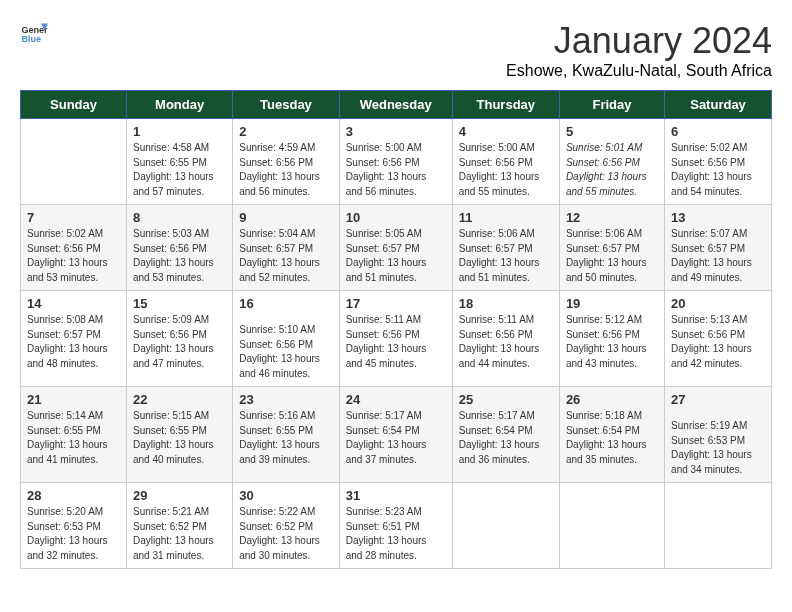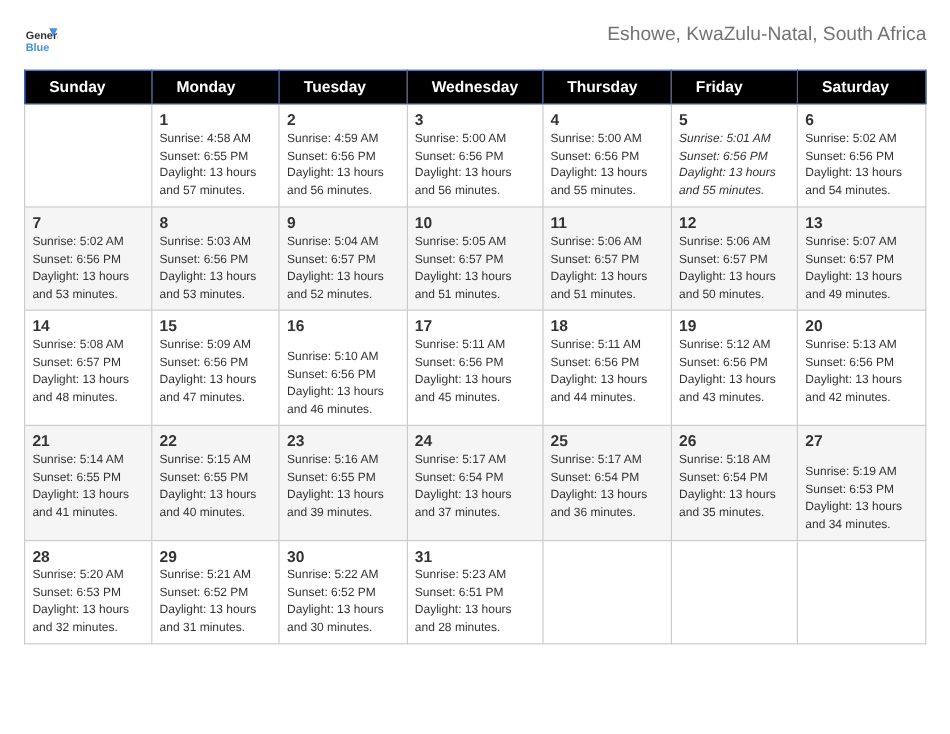--- a/index.html
+++ b/index.html
@@ -28,31 +28,31 @@
     .title-area {
       text-align: right;
     }
     .month-title {
       font-size: 36px;
       font-weight: normal;
       color: #333;
     }
     .subtitle {
       font-size: 16px;
-      color: #737373;
+      color: #000000;
     }
     .calendar-table {
       width: 100%;
       border-collapse: collapse;
       border: 1px solid #ccc;
     }
     .calendar-table th {
-      background-color: #000000;
+      background-color: #14532d;
       color: #fff;
-      text-align: left;
+      text-align: center;
       padding: 6px 20px;
       font-size: 13px;
       font-weight: bold;
       border: 1px solid #3a62b0;
     }
     .calendar-table td {
       vertical-align: top;
       padding: 5px 6px;
       border: 1px solid #ccc;
       width: 108px;
@@ -84,20 +84,21 @@
 
 <div class="header-area">
   <div class="logo">
     <svg class="logo-icon" viewBox="0 0 40 40">
       <text x="2" y="18" font-size="13" font-weight="bold" fill="#333">General</text>
       <text x="2" y="32" font-size="13" font-weight="bold" fill="#4a90d9">Blue</text>
       <polygon points="30,5 40,5 35,15" fill="#4a90d9"></polygon>
     </svg>
   </div>
   <div class="title-area">
+    <div class="month-title">January 2024</div>
     <div class="subtitle">Eshowe, KwaZulu-Natal, South Africa</div>
   </div>
 </div>
 
 <table class="calendar-table">
   <thead>
     <tr>
     <th>Sunday</th>
         <th>Monday</th>
         <th>Tuesday</th>

